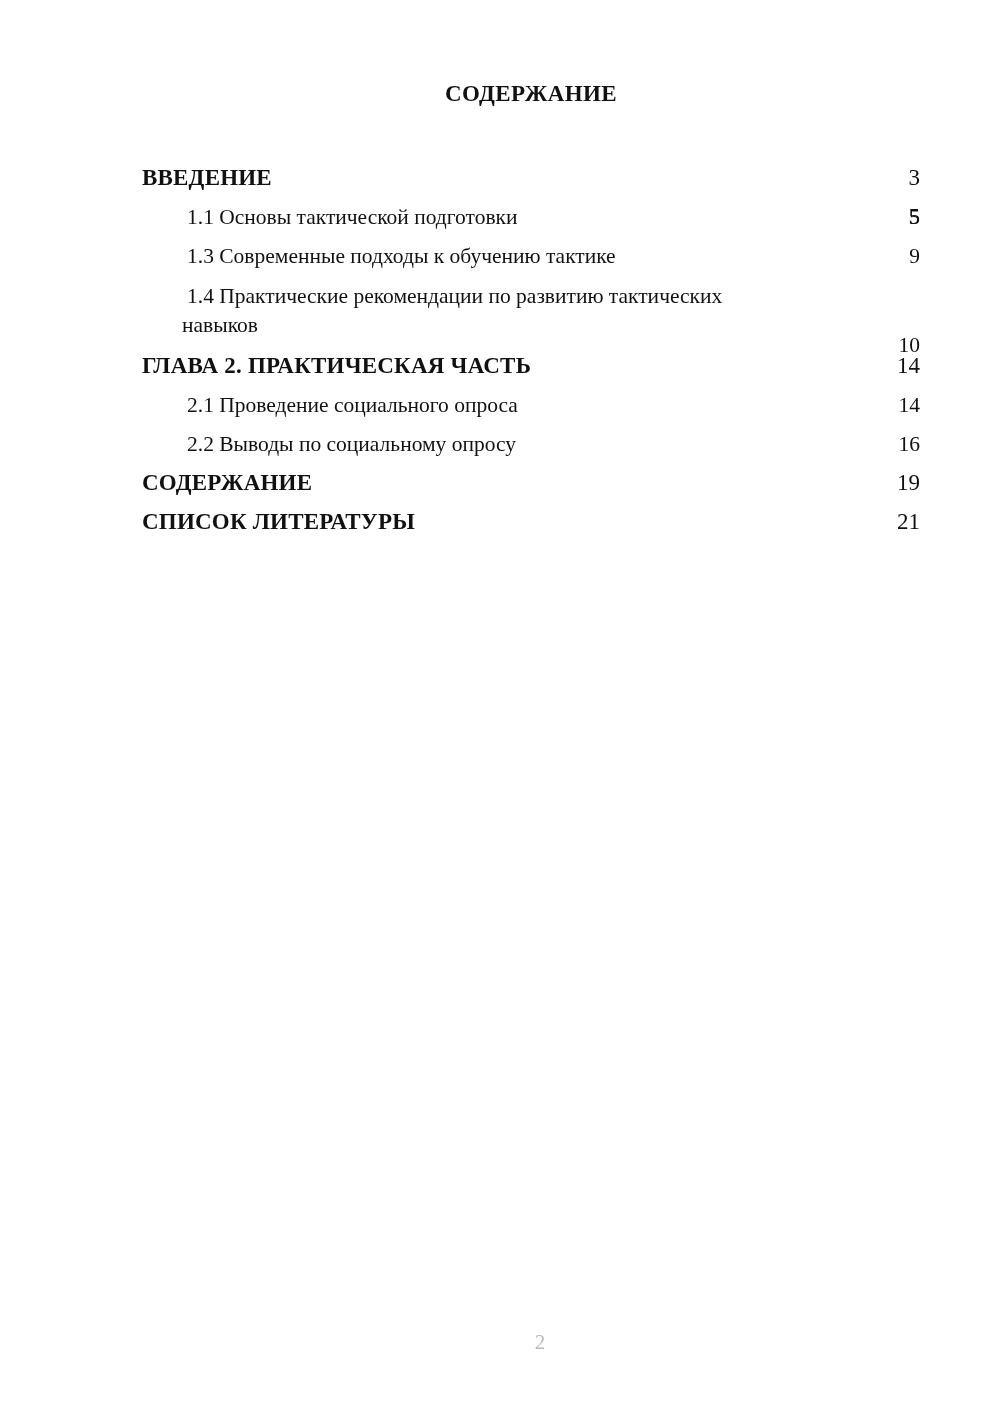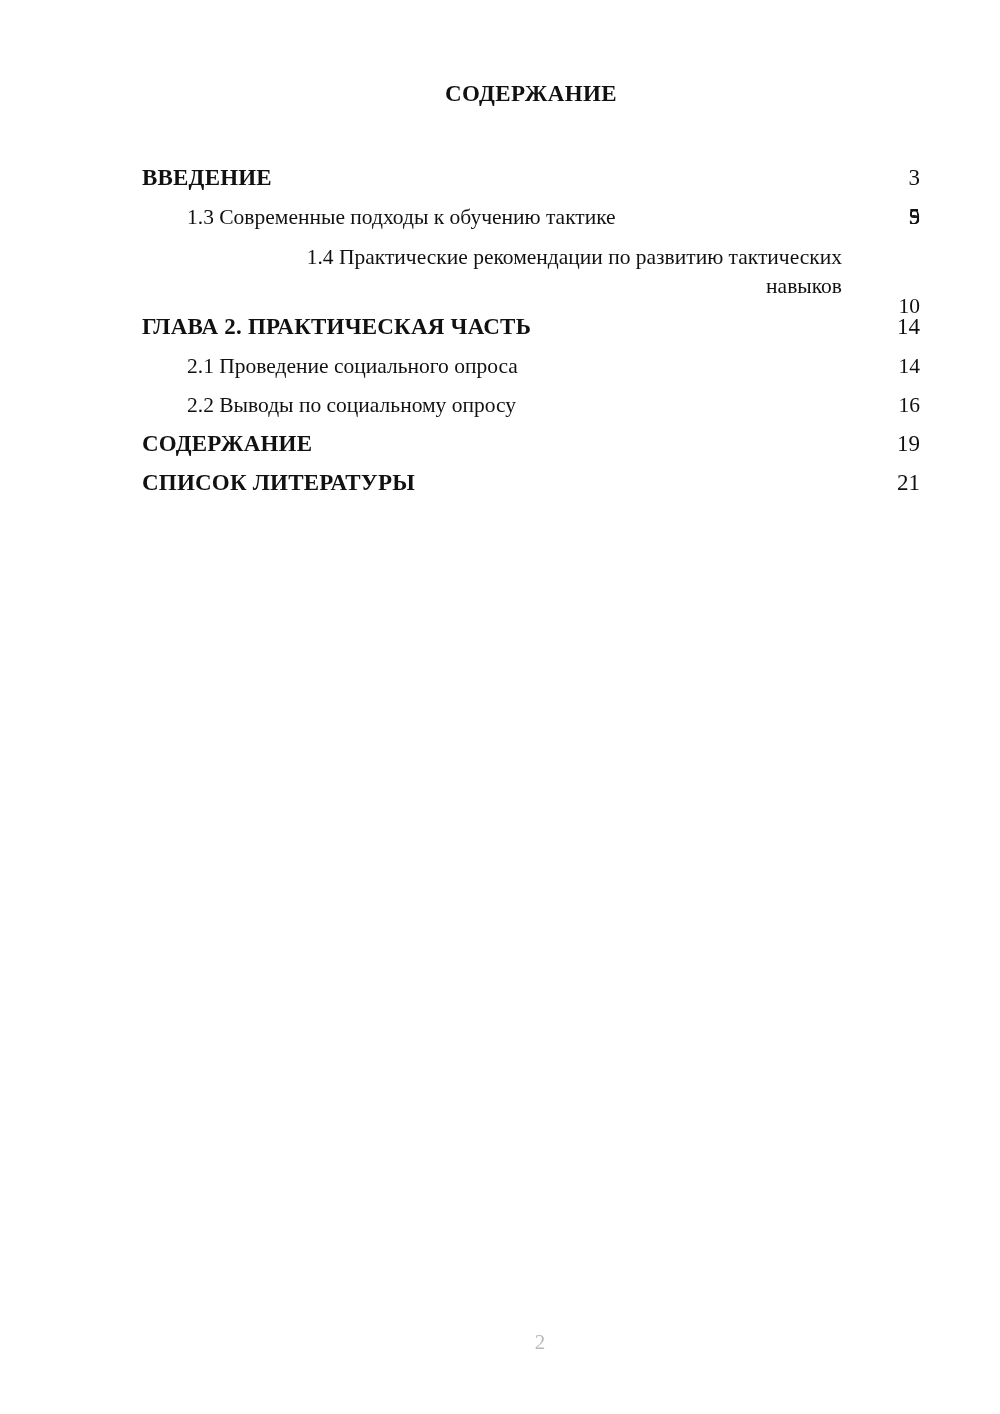--- a/index.html
+++ b/index.html
@@ -88,21 +88,20 @@
   }
   .level-2 .entry-page {
     font-size: 21.5px;
   }
 
   
   .wrapped .entry-text {
     display: block;
     padding-left: 0;
     max-width: 700px;
-    text-align: right;
   }
   .wrapped .line-1 {
     display: block;
     padding-left: 45px;
     font-size: 21.5px;
     line-height: 29px;
   }
   .wrapped .line-2 {
     display: block;
     padding-left: 40px;
@@ -139,20 +138,21 @@
     <div class="toc-entry level-1">
       <span class="entry-text">ВВЕДЕНИЕ</span>
       <span class="entry-page">3</span>
     </div>
 
     <div class="toc-entry level-1">
       <span class="entry-page">5</span>
     </div>
 
     <div class="toc-entry level-2">
+      <span class="entry-text">1.1 Основы тактической подготовки</span>
       <span class="entry-page">5</span>
     </div>
 
 
     <div class="toc-entry level-2">
       <span class="entry-text">1.3 Современные подходы к обучению тактике</span>
       <span class="entry-page">9</span>
     </div>
 
     <div class="toc-entry level-2 wrapped">

